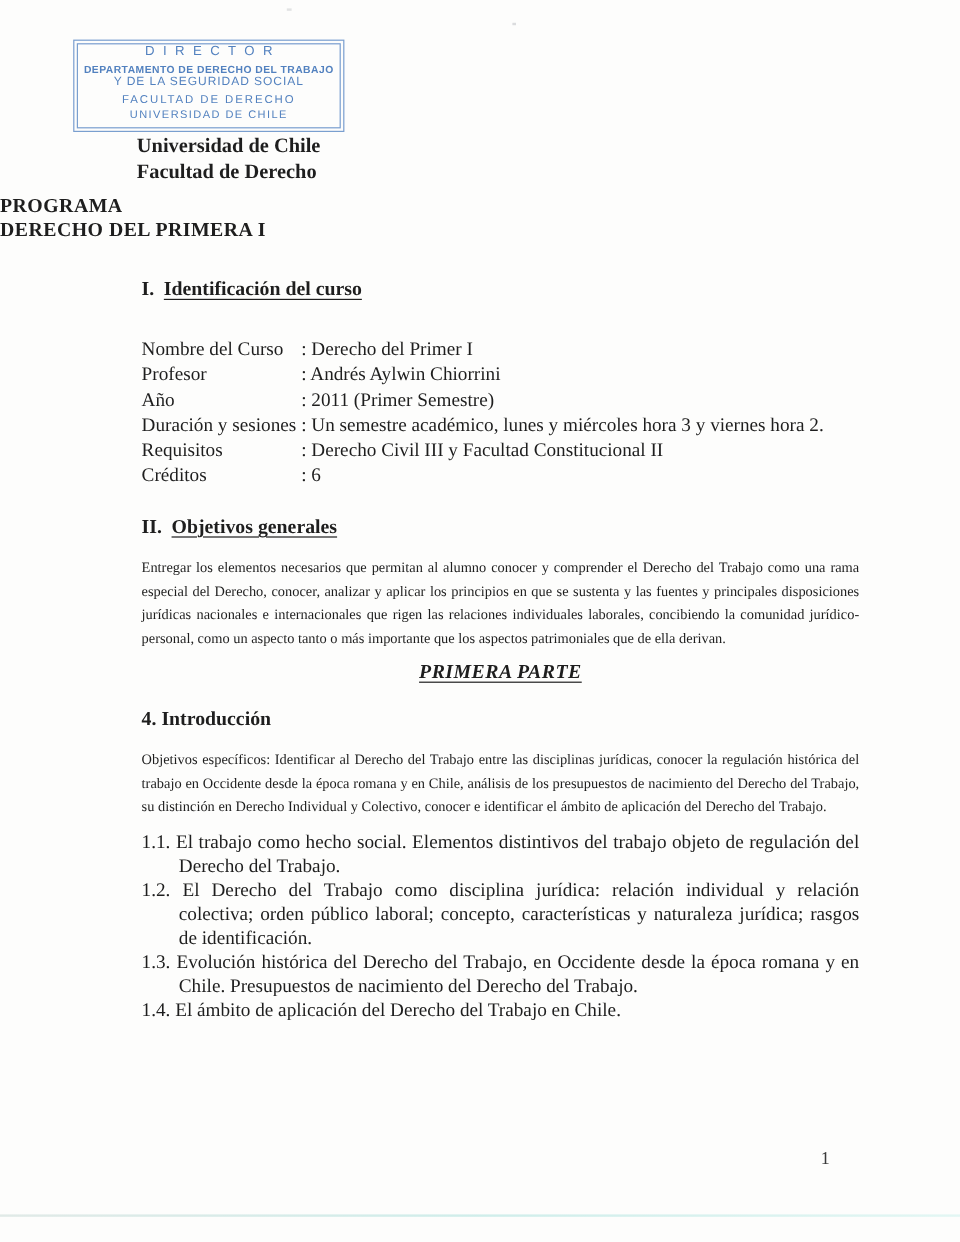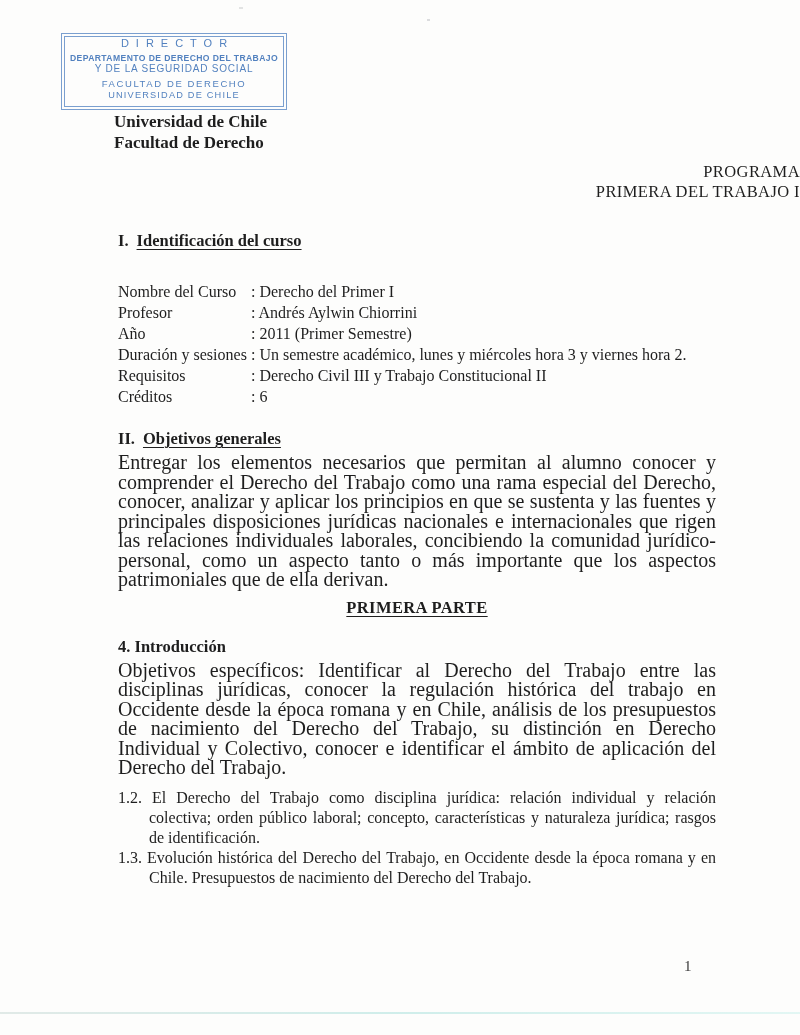--- a/index.html
+++ b/index.html
@@ -33,47 +33,48 @@
   .stamp .s4 { font-size: 9.5px; letter-spacing: 1.6px; margin-top: 2px; }
   .stamp .s5 { font-size: 9.2px; letter-spacing: 1.2px; }
 
   
   .inst {
     position: absolute; left: 114px; top: 111px;
     font-weight: bold; font-size: 17px; line-height: 21px;
   }
   .doc-title {
     position: absolute; left: 0; top: 162px; width: 800px;
-    text-align: right; font-weight: normal; font-size: 16.5px;
+    text-align: left; font-weight: bold; font-size: 16.5px;
     line-height: 20px; letter-spacing: 0.4px;
   }
 
   
   .main { position: absolute; left: 118px; top: 231px; width: 598px; }
   .sec-h { font-size: 16.5px; font-weight: bold; line-height: 20px; margin: 0; }
   .sec-h .pre { margin-right: 8px; }
   .u { text-decoration: underline; text-underline-offset: 3px; }
 
   .fields { margin-top: 30px; }
   .frow { display: flex; line-height: 21px; font-size: 16px; white-space: nowrap; justify-content: space-between; }
   .flabel { width: 133px; flex: 0 0 133px; }
   .fvalue { flex: 1; }
 
   .sec-h2 { margin-top: 22px; }
 
   p.just {
-    margin: 4px 0 0 0;
-    font-size: 20px; line-height: 19.5px;
+    margin: 15px 0 0 0;
+    font-size: 12px; line-height: 19.5px;
     text-align: justify;
   }
 
   .part-h {
     margin-top: 8px; text-align: center;
     font-weight: bold; font-size: 16.5px; line-height: 20px;
     letter-spacing: 0.4px;
+    font-style: italic;
   }
   .intro-h {
     margin: 19px 0 0 0; font-weight: bold; font-size: 16.5px; line-height: 20px;
   }
 
   .list { margin-top: 10px; }
   .litem {
     font-size: 16px; line-height: 20px;
     text-align: justify;
     padding-left: 31px; text-indent: -31px;
@@ -102,21 +103,21 @@
     <div class="s5">UNIVERSIDAD DE CHILE</div>
   </div>
 
   <div class="inst">
     <div>Universidad de Chile</div>
     <div>Facultad de Derecho</div>
   </div>
 
   <div class="doc-title">
     <div>PROGRAMA</div>
-    <div>PRIMERA DEL TRABAJO I</div>
+    <div>DERECHO DEL PRIMERA I</div>
   </div>
 
   <div class="main">
 
     <h3 class="sec-h">
       <span class="pre">I.</span><span class="u">Identificación del curso</span>
     </h3>
 
     <div class="fields">
       <div class="frow">
@@ -130,21 +131,21 @@
       <div class="frow">
         <span class="flabel">Año</span>
         <span class="fvalue">: 2011 (Primer Semestre)</span>
       </div>
       <div class="frow">
         <span class="flabel">Duración y sesiones</span>
         <span class="fvalue">: Un semestre académico, lunes y miércoles hora 3 y viernes hora 2.</span>
       </div>
       <div class="frow">
         <span class="flabel">Requisitos</span>
-        <span class="fvalue">: Derecho Civil III y Trabajo Constitucional II</span>
+        <span class="fvalue">: Derecho Civil III y Facultad Constitucional II</span>
       </div>
       <div class="frow">
         <span class="flabel">Créditos</span>
         <span class="fvalue">: 6</span>
       </div>
     </div>
 
     <h3 class="sec-h sec-h2">
       <span class="pre">II.</span><span class="u">Objetivos generales</span>
     </h3>
@@ -154,26 +155,34 @@
     <div class="part-h">
       <span class="u">PRIMERA PARTE</span>
     </div>
 
     <h4 class="intro-h">4. Introducción</h4>
 
     <p class="just">Objetivos específicos: Identificar al Derecho del Trabajo entre las disciplinas jurídicas, conocer la regulación histórica del trabajo en Occidente desde la época romana y en Chile, análisis de los presupuestos de nacimiento del Derecho del Trabajo, su distinción en Derecho Individual y Colectivo, conocer e identificar el ámbito de aplicación del Derecho del Trabajo.</p>
 
     <div class="list">
       <div class="litem">
+        <span>1.1.</span>
+        <span>El trabajo como hecho social. Elementos distintivos del trabajo objeto de regulación del Derecho del Trabajo.</span>
+      </div>
+      <div class="litem">
         <span>1.2.</span>
         <span>El Derecho del Trabajo como disciplina jurídica: relación individual y relación colectiva; orden público laboral; concepto, características y naturaleza jurídica; rasgos de identificación.</span>
       </div>
       <div class="litem">
         <span>1.3.</span>
         <span>Evolución histórica del Derecho del Trabajo, en Occidente desde la época romana y en Chile. Presupuestos de nacimiento del Derecho del Trabajo.</span>
+      </div>
+      <div class="litem">
+        <span>1.4.</span>
+        <span>El ámbito de aplicación del Derecho del Trabajo en Chile.</span>
       </div>
     </div>
 
   </div>
 
   <div class="pagenum">1</div>
   <div class="scanline"></div>
   <div class="speck" style="left:427px; top:19px; width:3px; height:2px; opacity:.5;"></div>
   <div class="speck" style="left:239px; top:7px; width:4px; height:2px; opacity:.4;"></div>
 

